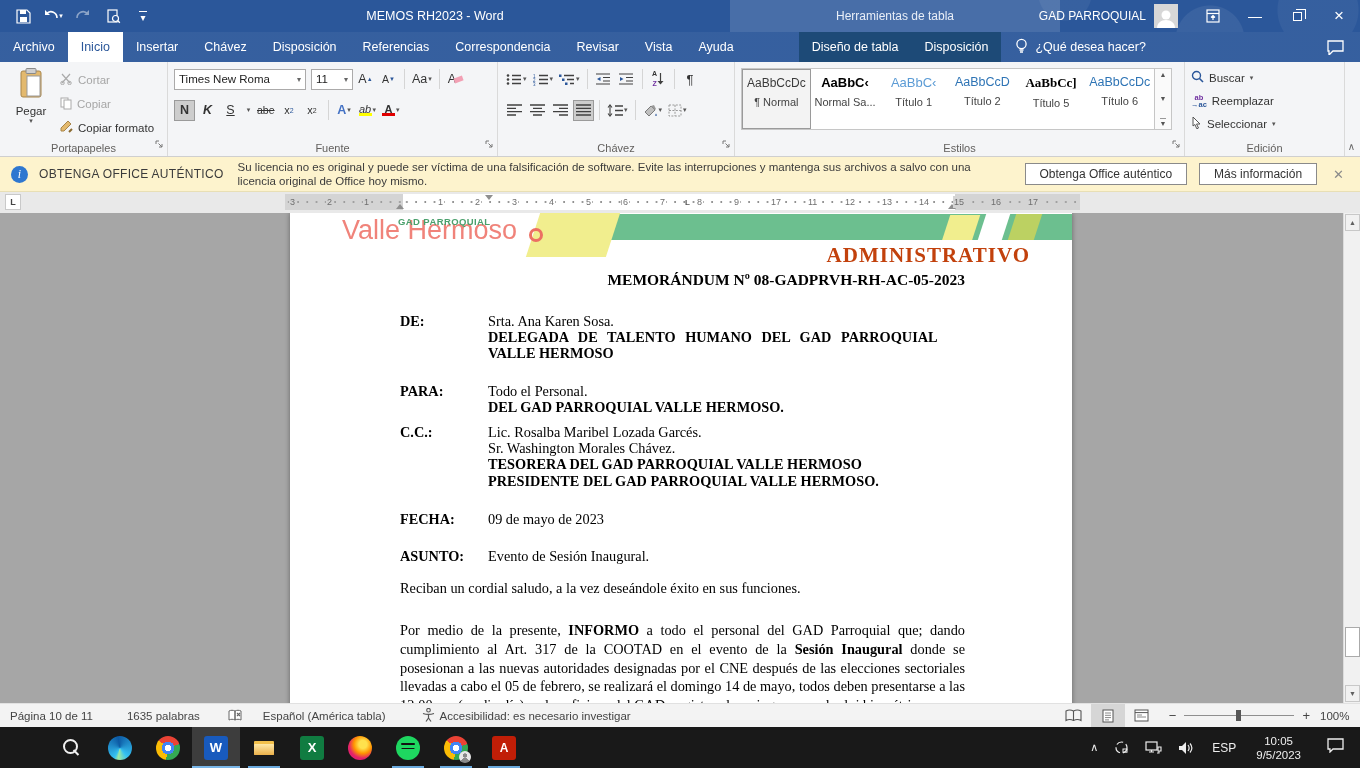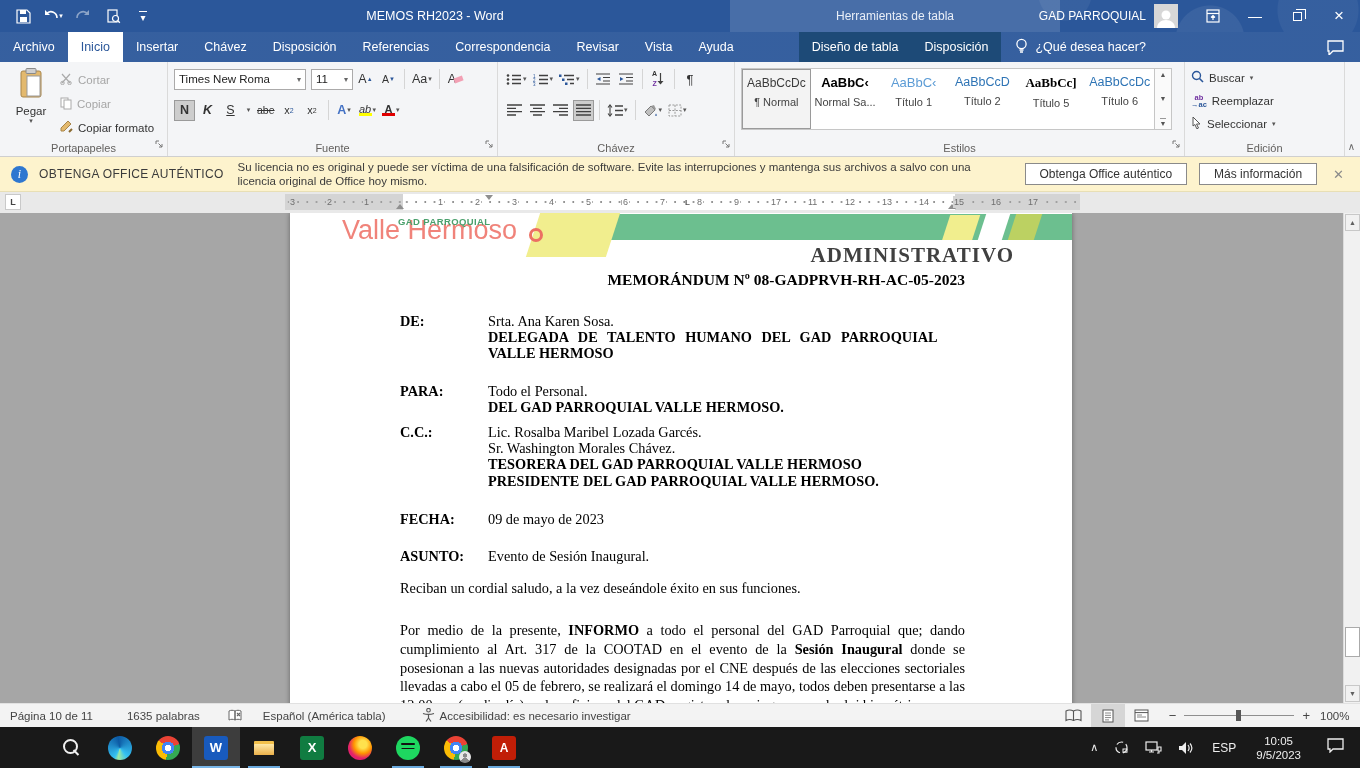--- a/index.html
+++ b/index.html
@@ -106,21 +106,21 @@
   .page{position:absolute;left:290px;top:0;width:782px;height:512px;background:#fff;box-shadow:0 0 5px rgba(0,0,0,.4);overflow:hidden;}
   .banner{position:absolute;left:268px;top:1px;right:0;height:26px;background:#6cbf8f;clip-path:polygon(14px 0,100% 0,100% 100%,0 100%);}
   .banner-yellow{position:absolute;left:243px;top:0;width:80px;height:44px;background:#f1ee8e;transform:skewX(-18deg);}
   .stripe{position:absolute;top:1px;height:26px;transform:skewX(-18deg);}
   .stripe-y{right:96px;width:30px;background:#f1ee8e;}
   .stripe-w{right:66px;width:24px;background:#ffffff;}
   .stripe-o{right:34px;width:26px;background:#bcd162;}
   .logo{position:absolute;left:52px;top:2px;font-size:27px;color:#f0837a;letter-spacing:0;white-space:nowrap;}
   .logo-tag{position:absolute;left:108px;top:3px;font-size:9.5px;font-weight:bold;color:#4aa06c;letter-spacing:.4px;white-space:nowrap;}
   .logo-circle{position:absolute;left:239px;top:15px;width:14px;height:14px;border:3px solid #ec7063;border-radius:50%;}
-  .header-word{position:absolute;right:58px;top:30px;font-family:"Liberation Serif",serif;font-weight:bold;font-size:21px;color:#404040;letter-spacing:1px;}
+  .header-word{position:absolute;right:42px;top:30px;font-family:"Liberation Serif",serif;font-weight:bold;font-size:21px;color:#c2410c;letter-spacing:1px;}
   .doc-title{position:absolute;left:110px;right:107px;top:58px;text-align:right;font-family:"Liberation Serif",serif;
     font-weight:bold;font-size:15.5px;color:#000;}
   .doc-text{position:absolute;left:110px;right:107px;top:100px;font-family:"Liberation Serif",serif;font-size:14.3px;color:#000;}
   .field{display:flex;}
   .flabel{width:88px;flex:none;font-weight:bold;font-size:14.3px;}
   .flines{flex:1;}
   .fline{line-height:16.2px;}
   .fb{font-weight:bold;}
   .spread{word-spacing:6px;}
   .f-para{margin-top:21px;}

